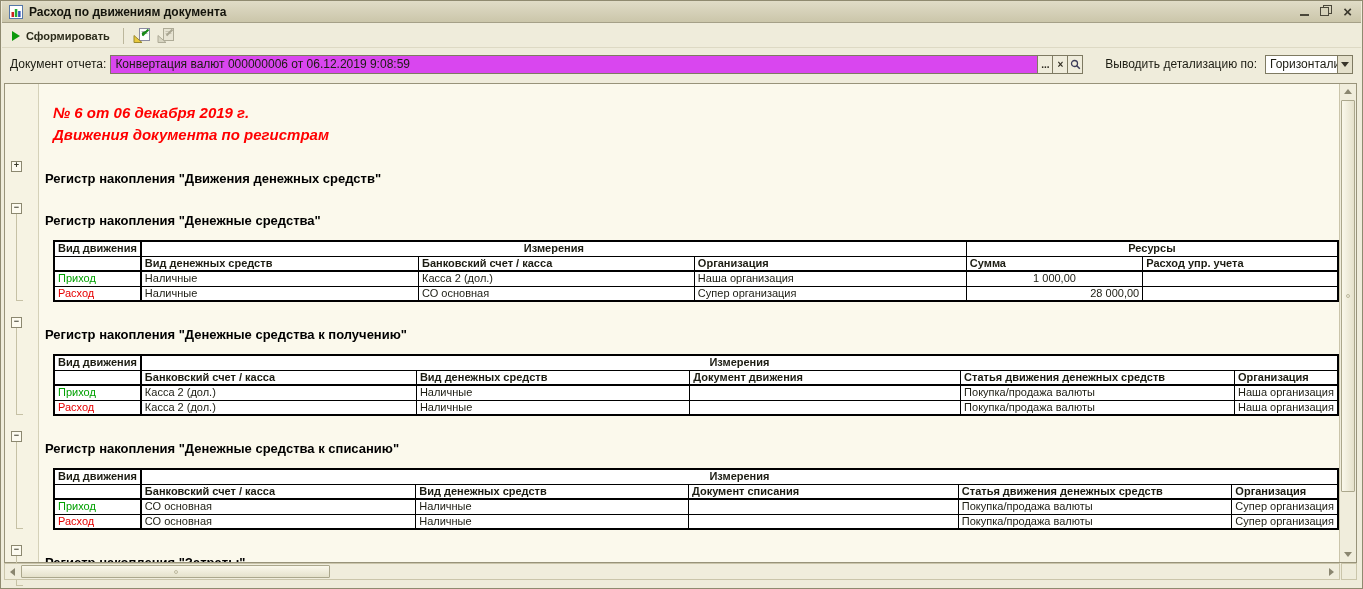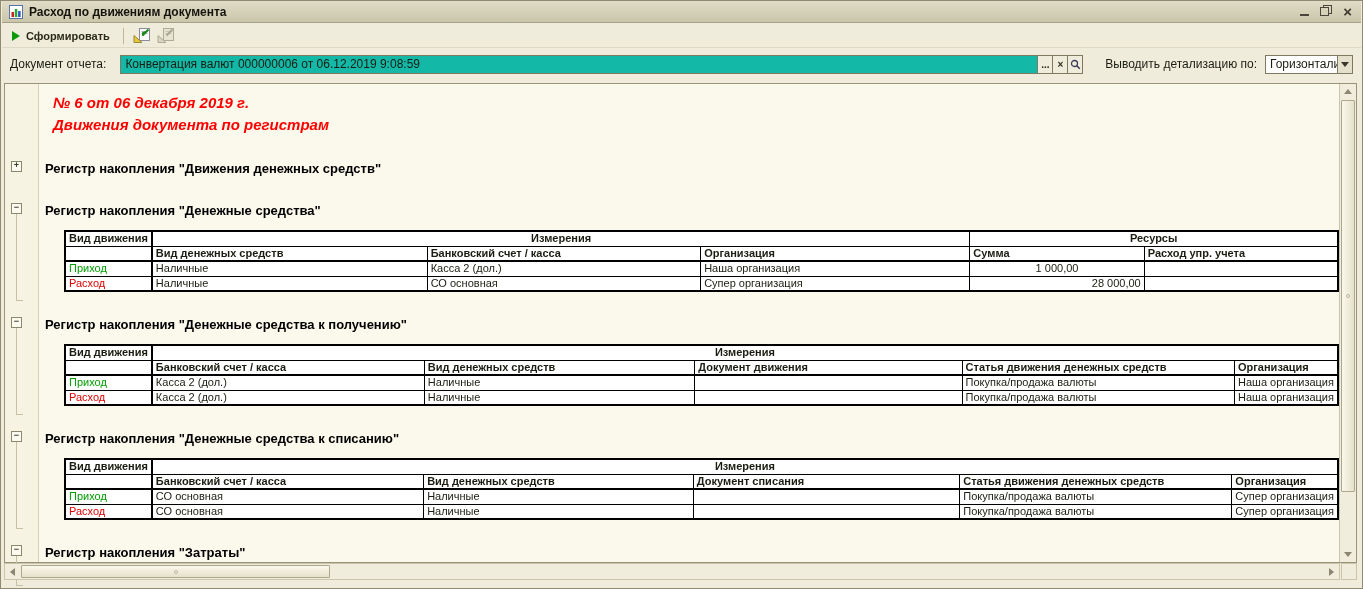--- a/index.html
+++ b/index.html
@@ -20,42 +20,42 @@
   
   .toolbar{position:absolute;left:1px;top:23px;right:1px;height:23px;display:flex;align-items:center;
     padding:0 5px;gap:4px;border-bottom:1px solid #DDD9C4;}
   .gen-btn{display:flex;align-items:center;gap:6px;padding:2px 5px;cursor:default;}
   .play-icon{width:0;height:0;border-top:5px solid transparent;border-bottom:5px solid transparent;border-left:8px solid #0B9A0B;}
   .gen-label{font-weight:bold;font-size:11px;color:#2b2b1a;}
   .tb-sep{width:1px;height:16px;background:#BCB79C;margin:0 4px;}
   .tb-icon{width:20px;height:18px;display:flex;align-items:center;justify-content:center;}
   
   .filterrow{position:absolute;left:1px;top:47px;right:1px;height:32px;display:flex;align-items:center;padding:0 8px;box-sizing:border-box;}
-  .doc-label{margin-right:14px;white-space:nowrap;}
-  .field{position:relative;width:985px;height:19px;background:#14b8a6;border:1px solid #7E7A62;box-sizing:border-box;display:flex;align-items:center;}
+  .doc-label{margin-right:4px;white-space:nowrap;}
+  .field{position:relative;width:985px;height:19px;background:#d946ef;border:1px solid #7E7A62;box-sizing:border-box;display:flex;align-items:center;}
   .field-text{flex:1 1 auto;padding:0 4px;white-space:nowrap;overflow:hidden;font-size:12px;}
   .field-btns{display:flex;height:100%;}
   .fbtn{display:flex;align-items:center;justify-content:center;width:15px;height:100%;background:#EFECDB;
     border:none;border-left:1px solid #7E7A62;font-family:"Liberation Sans",sans-serif;font-size:10px;font-weight:bold;color:#2e2b20;padding:0;cursor:default;}
   .detail-label{margin-left:22px;margin-right:8px;white-space:nowrap;}
   .select{position:relative;width:88px;height:19px;background:#fff;border:1px solid #7E7A62;box-sizing:border-box;display:flex;align-items:center;}
   .select-text{flex:1 1 auto;padding:0 4px;white-space:nowrap;overflow:hidden;font-size:12px;}
   .select-btn{width:16px;height:100%;background:#E4E0CB;border-left:1px solid #7E7A62;display:flex;align-items:center;justify-content:center;}
   .down-arrow{width:0;height:0;border-left:4px solid transparent;border-right:4px solid transparent;border-top:5px solid #38352a;}
   
   .panel{position:absolute;left:3px;top:82px;width:1353px;height:480px;box-sizing:border-box;
     background:#FBF9EC;border:1px solid #98937A;}
   .gutter{position:absolute;left:0;top:0;bottom:0;width:33px;background:#F6F3E3;border-right:1px solid #D5D1B9;}
   .gbox{position:absolute;left:6px;width:11px;height:11px;box-sizing:border-box;background:#FDFBF0;
     border:1px solid #8C8870;font:bold 9px/9px "Liberation Mono",monospace;text-align:center;color:#3a3a2a;}
   .gline{position:absolute;left:11px;width:6px;border-left:1px solid #C6C1A5;border-bottom:1px solid #C6C1A5;}
-  .content{position:absolute;left:33px;top:0;right:17px;bottom:0;overflow:hidden;padding-top:8px;box-sizing:border-box;}
+  .content{position:absolute;left:33px;top:0;right:17px;bottom:0;overflow:hidden;padding-top:18px;box-sizing:border-box;}
   .doc-title{margin-left:15px;color:#f00;font-style:italic;font-weight:bold;font-size:15px;line-height:22px;white-space:nowrap;}
   .section-heading{margin:24px 0 0 7px;font-weight:bold;font-size:13px;line-height:18px;color:#000;white-space:nowrap;}
-  table.rpt{border-collapse:collapse;table-layout:fixed;margin:10px 0 0 26px;background:#fff;border:2px solid #000;}
+  table.rpt{border-collapse:collapse;table-layout:fixed;margin:10px 0 0 15px;background:#fff;border:2px solid #000;}
   .rpt th,.rpt td{border:1px solid #000;font-size:11px;text-align:left;padding:0 3px;height:15px;line-height:13px;
     overflow:hidden;white-space:nowrap;box-sizing:border-box;font-weight:normal;}
   .rpt th{font-weight:bold;}
   .rpt thead tr:nth-child(2) th{border-bottom:2px solid #000;}
   .rpt .grp{text-align:center;}
   .rpt .corner-r{border-right:2px solid #000;}
   
   .vscroll{position:absolute;right:0;top:0;bottom:0;width:17px;background:#F0EDDC;border-left:1px solid #CAC5AA;box-sizing:border-box;}
   .sb-btn{position:absolute;left:0;right:0;height:15px;display:flex;align-items:center;justify-content:center;}
   .sb-up{top:0;} .sb-down{bottom:0;}

